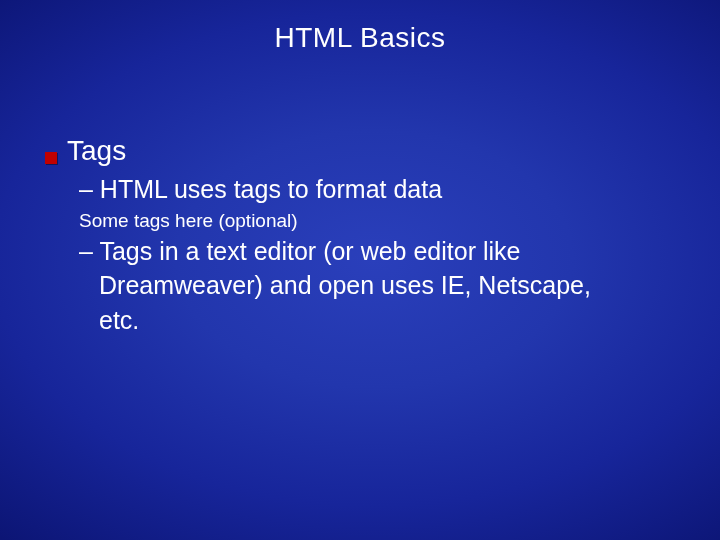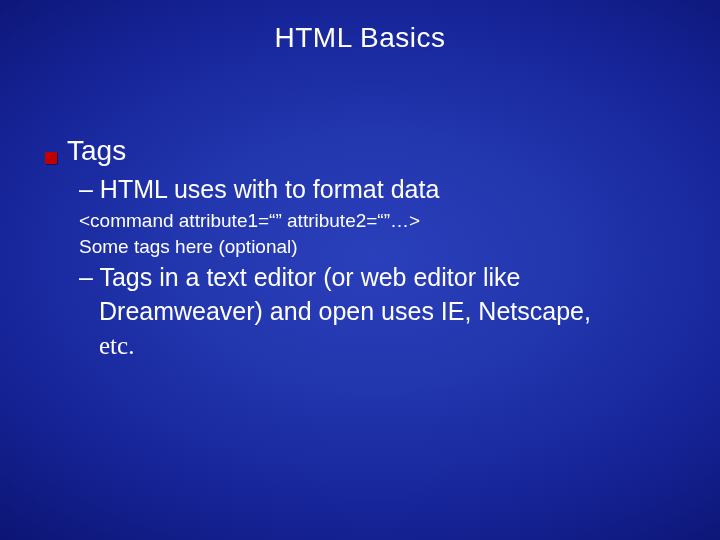--- a/index.html
+++ b/index.html
@@ -83,23 +83,22 @@
 
   <div class="title">HTML Basics</div>
 
   <div class="content">
 
     <div class="lvl1">
       <span class="bullet-square"></span>
       <span class="lvl1-text">Tags</span>
     </div>
 
-    <div class="lvl2">– HTML uses with to format data</div>
+    <div class="lvl2">– HTML uses tags to format data</div>
 
-    <div class="lvl3">&lt;command attribute1=“” attribute2=“”…&gt;</div>
     <div class="lvl3">Some tags here (optional)</div>
 
     <div class="lvl2 lvl2-block2">– Tags in a text editor (or web editor like</div>
     <div class="lvl2" style="margin-left:54px;">Dreamweaver) and open uses IE, Netscape,</div>
-    <div class="lvl2" style="margin-left:54px;font-family:Liberation Serif, serif;">etc.</div>
+    <div class="lvl2" style="margin-left:54px;">etc.</div>
 
   </div>
 </div>
 
 </body></html>

